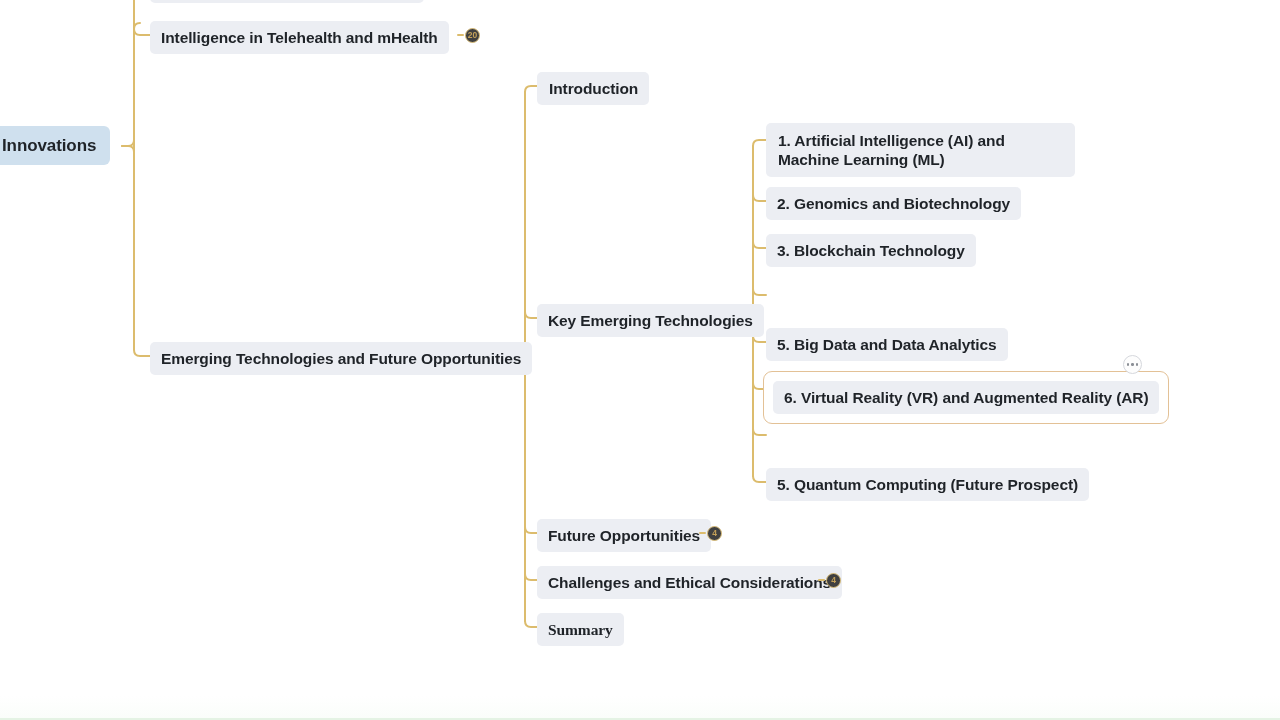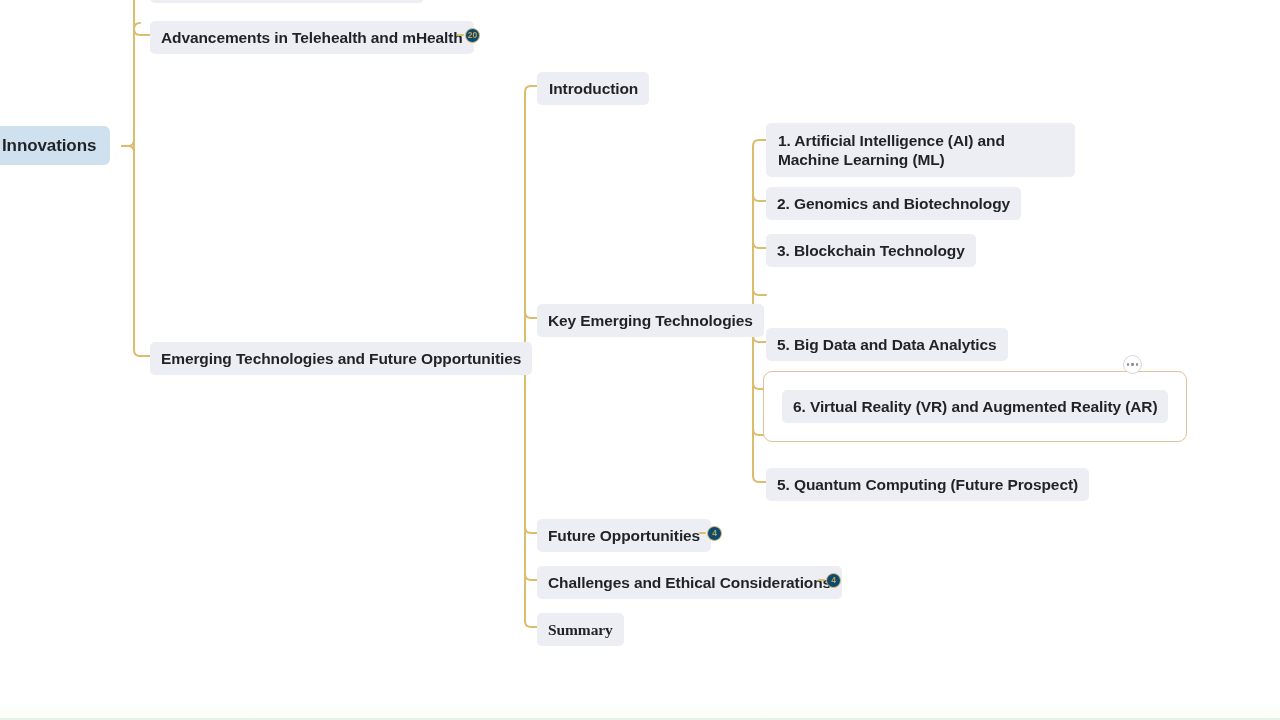--- a/index.html
+++ b/index.html
@@ -76,21 +76,21 @@
     border-radius: 0 0 5px 5px;
   }
 
   
   .node-selected-wrap {
     position: absolute;
     box-sizing: border-box;
     border: 1.5px solid #e3c196;
     border-radius: 9px;
     background: #ffffff;
-    padding: 18px;
+    padding: 9px;
   }
   .node-selected-wrap .node {
     position: static;
     border-radius: 5px;
   }
 
   
   .badge {
     position: absolute;
     box-sizing: border-box;
@@ -99,21 +99,21 @@
     border: 1.2px solid #d9bd79;
     border-radius: 50%;
     color: #c7a košt;
     color: #c3a059;
     font-size: 8.5px;
     font-weight: 600;
     line-height: 1;
     display: flex;
     align-items: center;
     justify-content: center;
-    background: #0c4a6e;
+    background: #404040;
   }
   .badge-stub {
     position: absolute;
     height: 1.5px;
     width: 7px;
     background: #dcbc6d;
     border-radius: 1px;
   }
 
   
@@ -194,21 +194,21 @@
     <path d="M753,289 Q753,295 759,295 H766"></path>
     <path d="M753,336 Q753,342 759,342 H766"></path>
     <path d="M753,383 Q753,389 759,389 H763"></path>
     <path d="M753,429 Q753,435 759,435 H766"></path>
   </svg>
 
   <div class="node root" style="left:-8px; top:126px;">Innovations</div>
 
   <div class="node clipped-top" style="left:150px; top:-16px; width:274px; height:19px;"></div>
 
-  <div class="node" style="left:150px; top:21px;">Advancements in Telehealth and mHealth</div>
+  <div class="node" style="left:150px; top:21px;">Intelligence in Telehealth and mHealth</div>
   <div class="badge-stub" style="left:457px; top:34px;"></div>
   <div class="badge" style="left:465px; top:28px;">20</div>
 
   <div class="node" style="left:150px; top:342px;">Emerging Technologies and Future Opportunities</div>
 
   <div class="node" style="left:537px; top:72px;padding-left:12px;">Introduction</div>
 
   <div class="node" style="left:537px; top:519px;">Future Opportunities</div>
 
   <div class="node" style="left:537px; top:304px;">Key Emerging Technologies</div>

